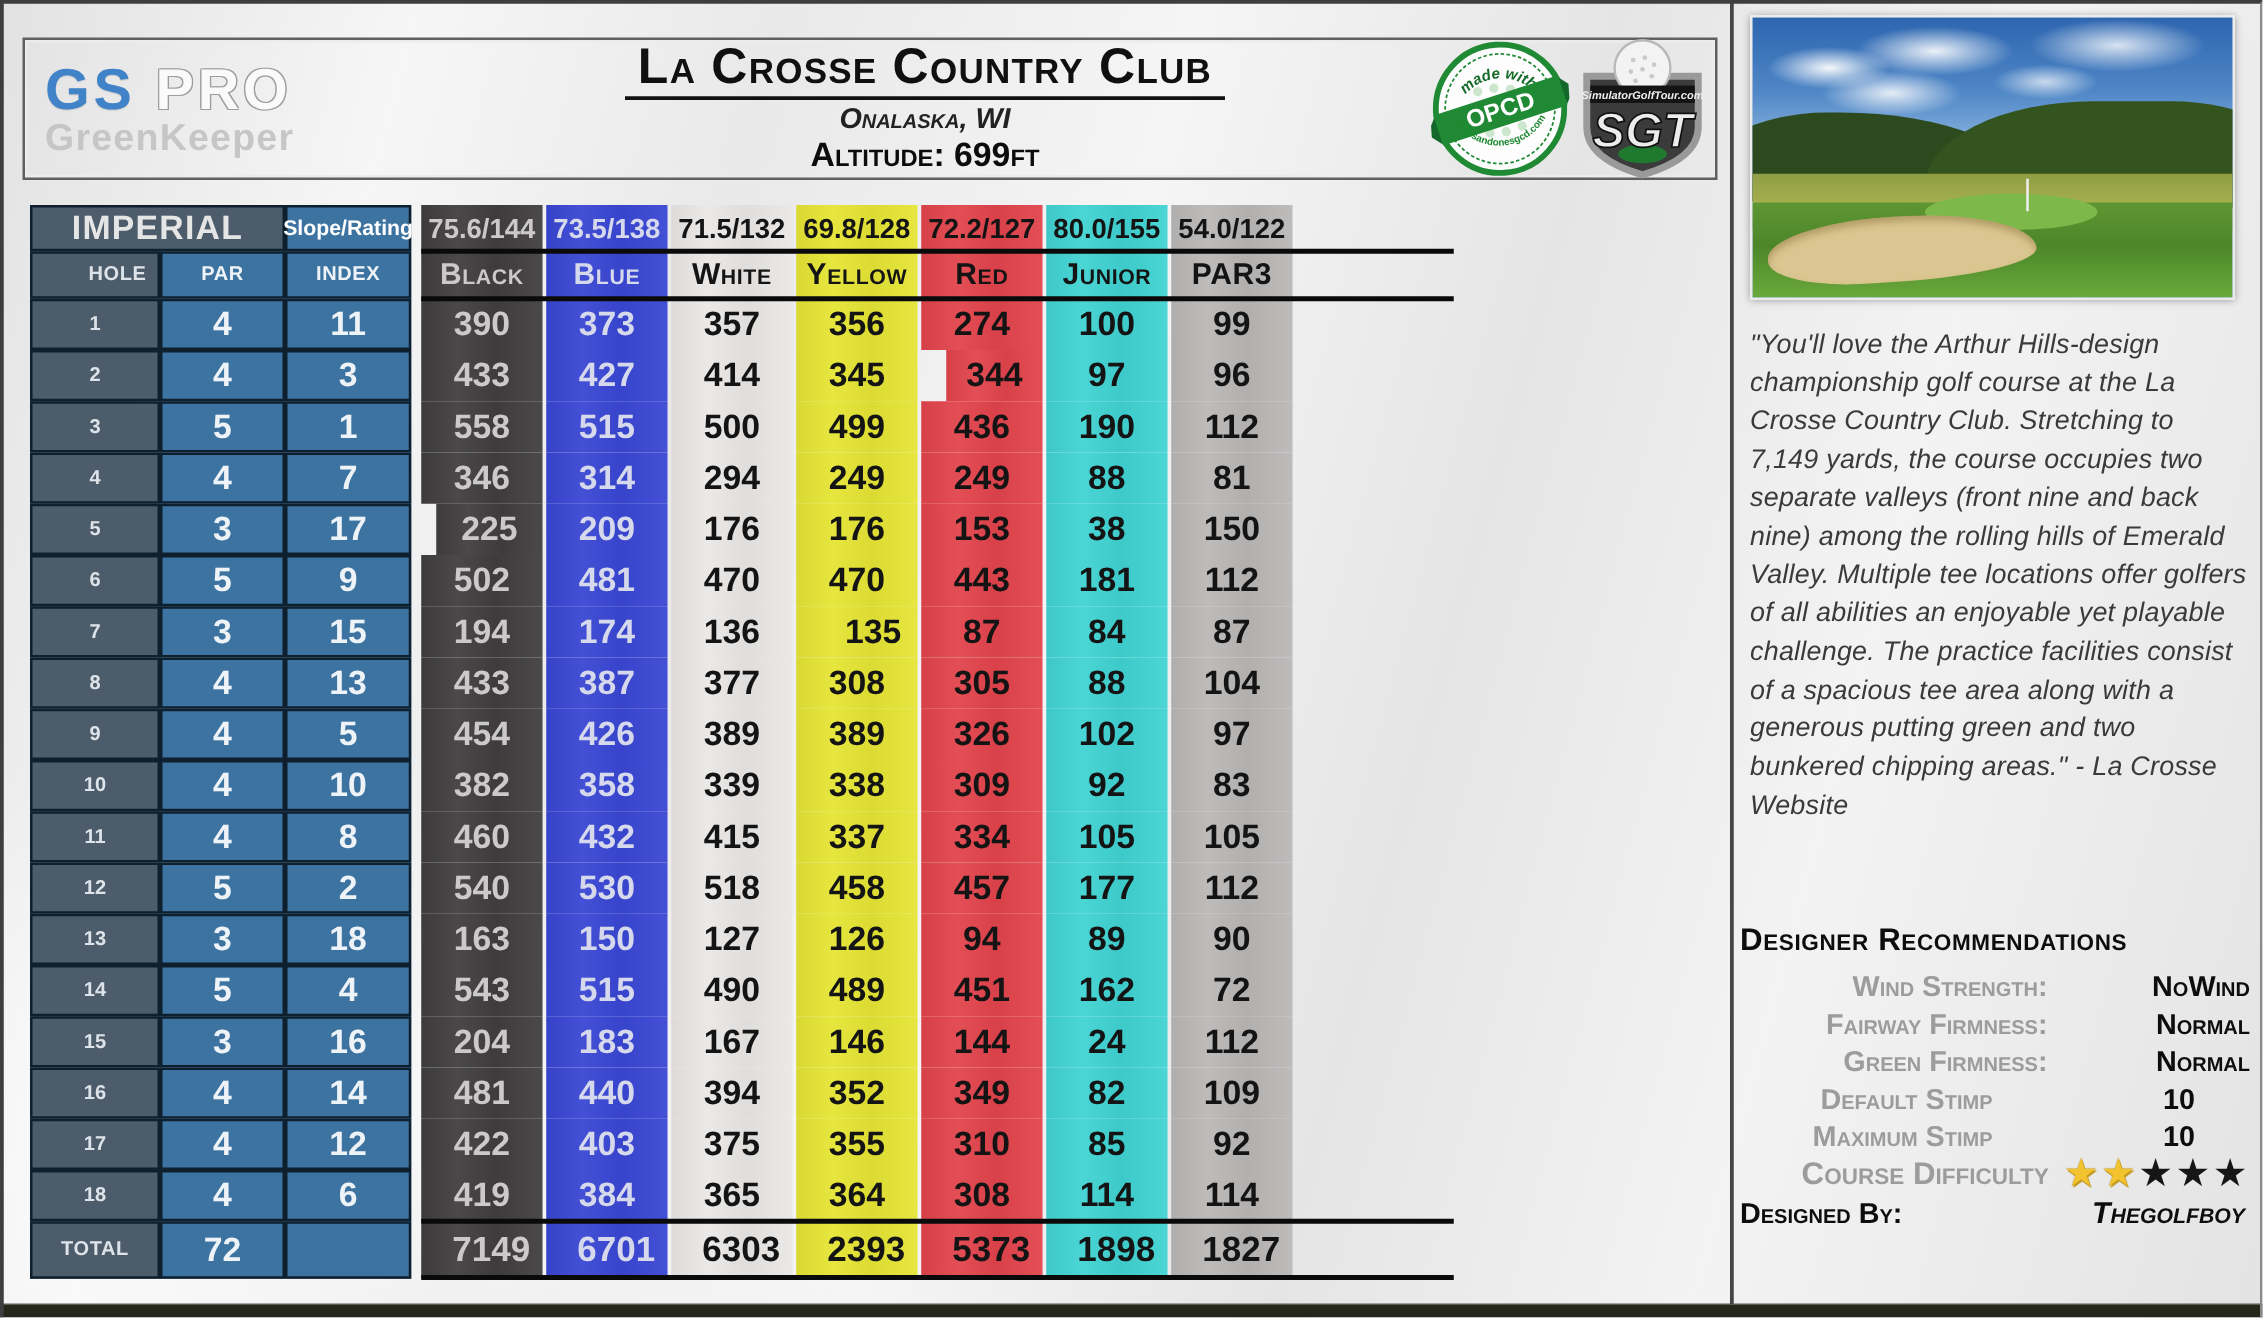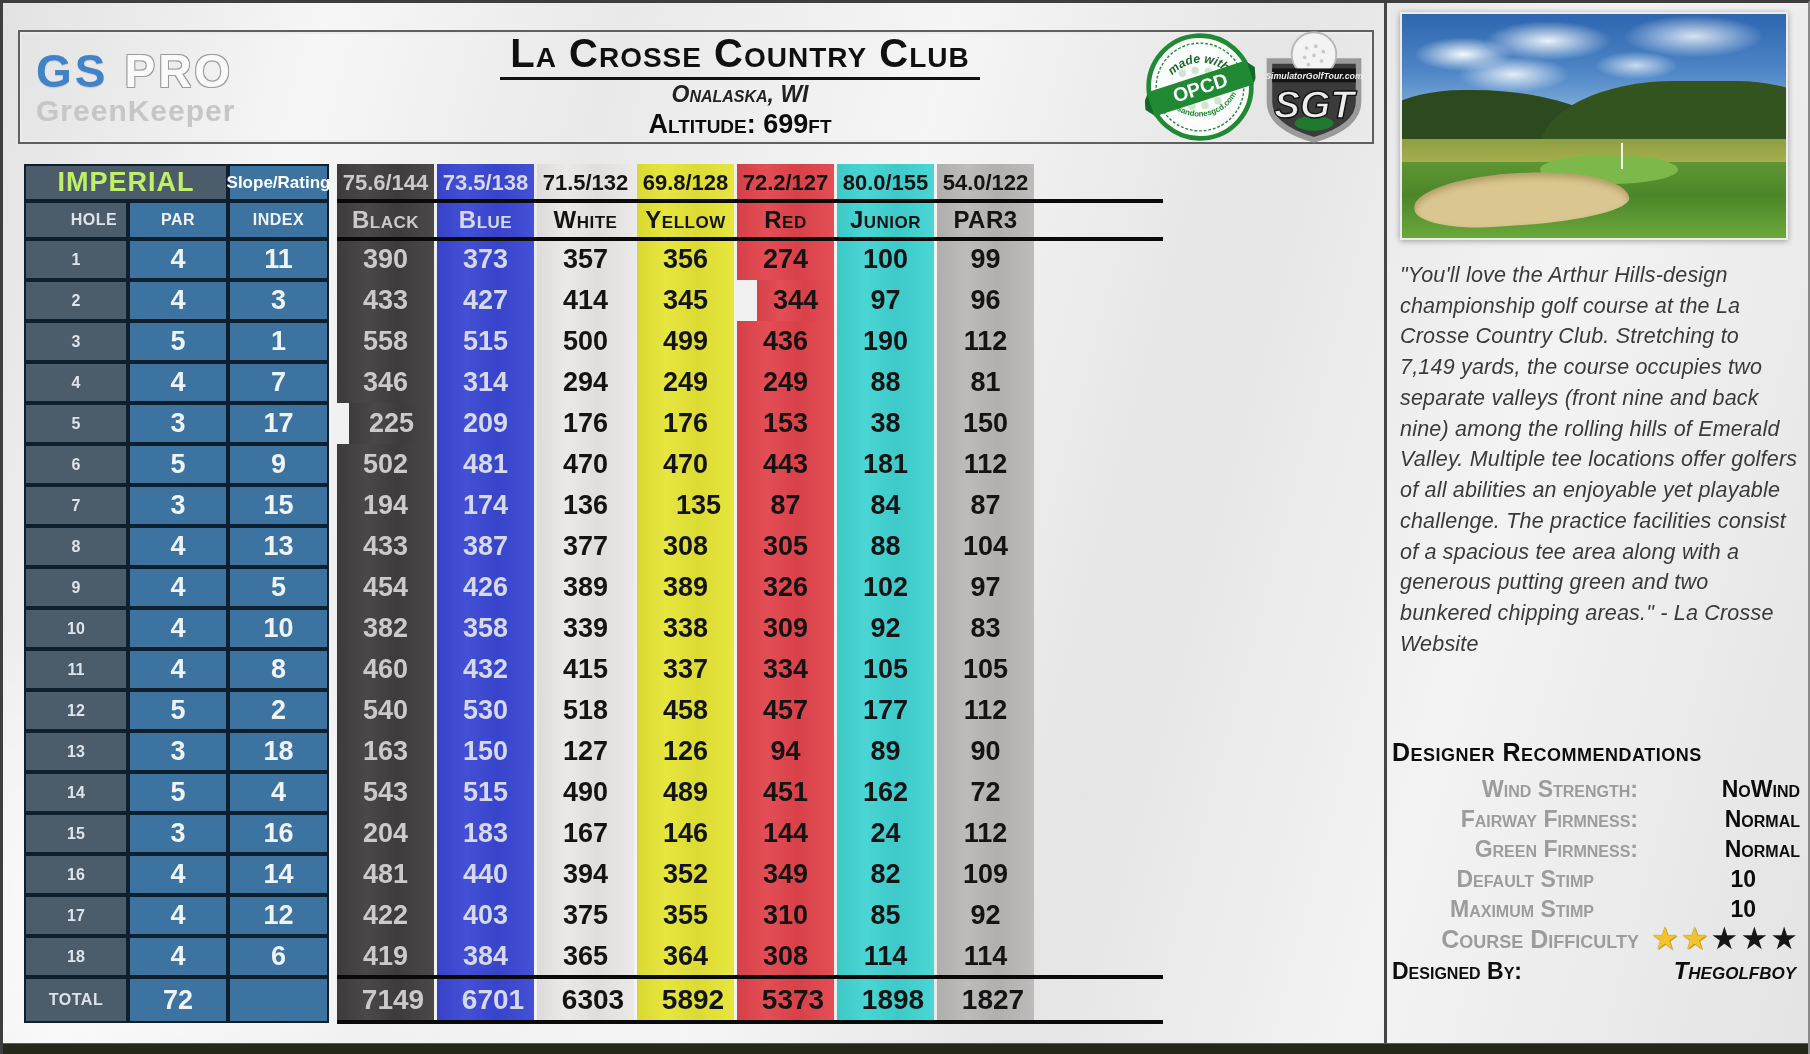--- a/index.html
+++ b/index.html
@@ -35,21 +35,21 @@
   
   .scorecard{position:absolute;left:24px;top:164px;width:1356px;height:864px;}
   .grid{
     display:grid;
     grid-template-columns:104px 100px 101px 8px 97px 3px 97px 3px 97px 3px 97px 3px 97px 3px 97px 3px 97px;
     grid-template-rows:37px 38px repeat(18,41px) 46px;
   }
   .cell{display:flex;align-items:center;justify-content:center;line-height:1;}
   .c-dark{background:#4d5c6a;color:#dde3e8;border:2px solid #0e1f2e;}
   .c-steel{background:#3d73a1;color:#eef3f7;border:2px solid #0e1f2e;}
-  .t-imperial{font-size:27px;font-weight:700;font-variant:small-caps;letter-spacing:1px;color:#bef264;}
+  .t-imperial{font-size:27px;font-weight:700;font-variant:small-caps;letter-spacing:1px;color:#e5e5e5;}
   .t-slope{font-size:17px;font-weight:700;color:#fff;}
   .t-colhead{font-size:16px;font-weight:700;letter-spacing:.5px;}
   .t-holenum{font-size:16px;font-weight:700;}
   .t-big{font-size:27px;font-weight:600;}
   .strip{background-image:linear-gradient(90deg,rgba(0,0,0,.055),rgba(255,255,255,.05) 30%,rgba(0,0,0,.045) 62%,rgba(255,255,255,.055));}
   .t-rating{font-size:22px;font-weight:600;}
   .t-teename{font-size:24px;font-weight:600;font-variant:small-caps;letter-spacing:.5px;}
   .t-yard{font-size:27px;font-weight:600;}
   .t-total{font-size:28px;font-weight:600;padding-left:15px;}
   .hline{position:absolute;left:313px;width:826px;height:4px;background:#0a0a0a;}
@@ -297,21 +297,21 @@
         <div class="cell strip t-yard" style="grid-area: 11 / 11; background-color: rgb(230, 229, 53); color: rgb(20, 20, 20);">389</div>
         <div class="cell strip t-yard" style="grid-area: 12 / 11; background-color: rgb(230, 229, 53); color: rgb(20, 20, 20);">338</div>
         <div class="cell strip t-yard" style="grid-area: 13 / 11; background-color: rgb(230, 229, 53); color: rgb(20, 20, 20);">337</div>
         <div class="cell strip t-yard" style="grid-area: 14 / 11; background-color: rgb(230, 229, 53); color: rgb(20, 20, 20);">458</div>
         <div class="cell strip t-yard" style="grid-area: 15 / 11; background-color: rgb(230, 229, 53); color: rgb(20, 20, 20);">126</div>
         <div class="cell strip t-yard" style="grid-area: 16 / 11; background-color: rgb(230, 229, 53); color: rgb(20, 20, 20);">489</div>
         <div class="cell strip t-yard" style="grid-area: 17 / 11; background-color: rgb(230, 229, 53); color: rgb(20, 20, 20);">146</div>
         <div class="cell strip t-yard" style="grid-area: 18 / 11; background-color: rgb(230, 229, 53); color: rgb(20, 20, 20);">352</div>
         <div class="cell strip t-yard" style="grid-area: 19 / 11; background-color: rgb(230, 229, 53); color: rgb(20, 20, 20);">355</div>
         <div class="cell strip t-yard" style="grid-area: 20 / 11; background-color: rgb(230, 229, 53); color: rgb(20, 20, 20);">364</div>
-        <div class="cell strip t-total" style="grid-area: 21 / 11; background-color: rgb(230, 229, 53); color: rgb(20, 20, 20);">5892</div>
+        <div class="cell strip t-total" style="grid-area: 21 / 11; background-color: rgb(230, 229, 53); color: rgb(20, 20, 20);">2393</div>
         <div class="cell strip t-rating" style="grid-area: 1 / 13; background-color: rgb(226, 68, 76); color: rgb(20, 20, 20);">72.2/127</div>
         <div class="cell strip t-teename" style="grid-area: 2 / 13; background-color: rgb(226, 68, 76); color: rgb(20, 20, 20);">Red</div>
         <div class="cell strip t-yard" style="grid-area: 3 / 13; background-color: rgb(226, 68, 76); color: rgb(20, 20, 20);">274</div>
         <div class="cell strip t-yard" style="grid-area: 4 / 13; background-color: rgb(226, 68, 76); color: rgb(20, 20, 20); margin-left: 20px;">344</div>
         <div class="cell strip t-yard" style="grid-area: 5 / 13; background-color: rgb(226, 68, 76); color: rgb(20, 20, 20);">436</div>
         <div class="cell strip t-yard" style="grid-area: 6 / 13; background-color: rgb(226, 68, 76); color: rgb(20, 20, 20);">249</div>
         <div class="cell strip t-yard" style="grid-area: 7 / 13; background-color: rgb(226, 68, 76); color: rgb(20, 20, 20);">153</div>
         <div class="cell strip t-yard" style="grid-area: 8 / 13; background-color: rgb(226, 68, 76); color: rgb(20, 20, 20);">443</div>
         <div class="cell strip t-yard" style="grid-area: 9 / 13; background-color: rgb(226, 68, 76); color: rgb(20, 20, 20);">87</div>
         <div class="cell strip t-yard" style="grid-area: 10 / 13; background-color: rgb(226, 68, 76); color: rgb(20, 20, 20);">305</div>

